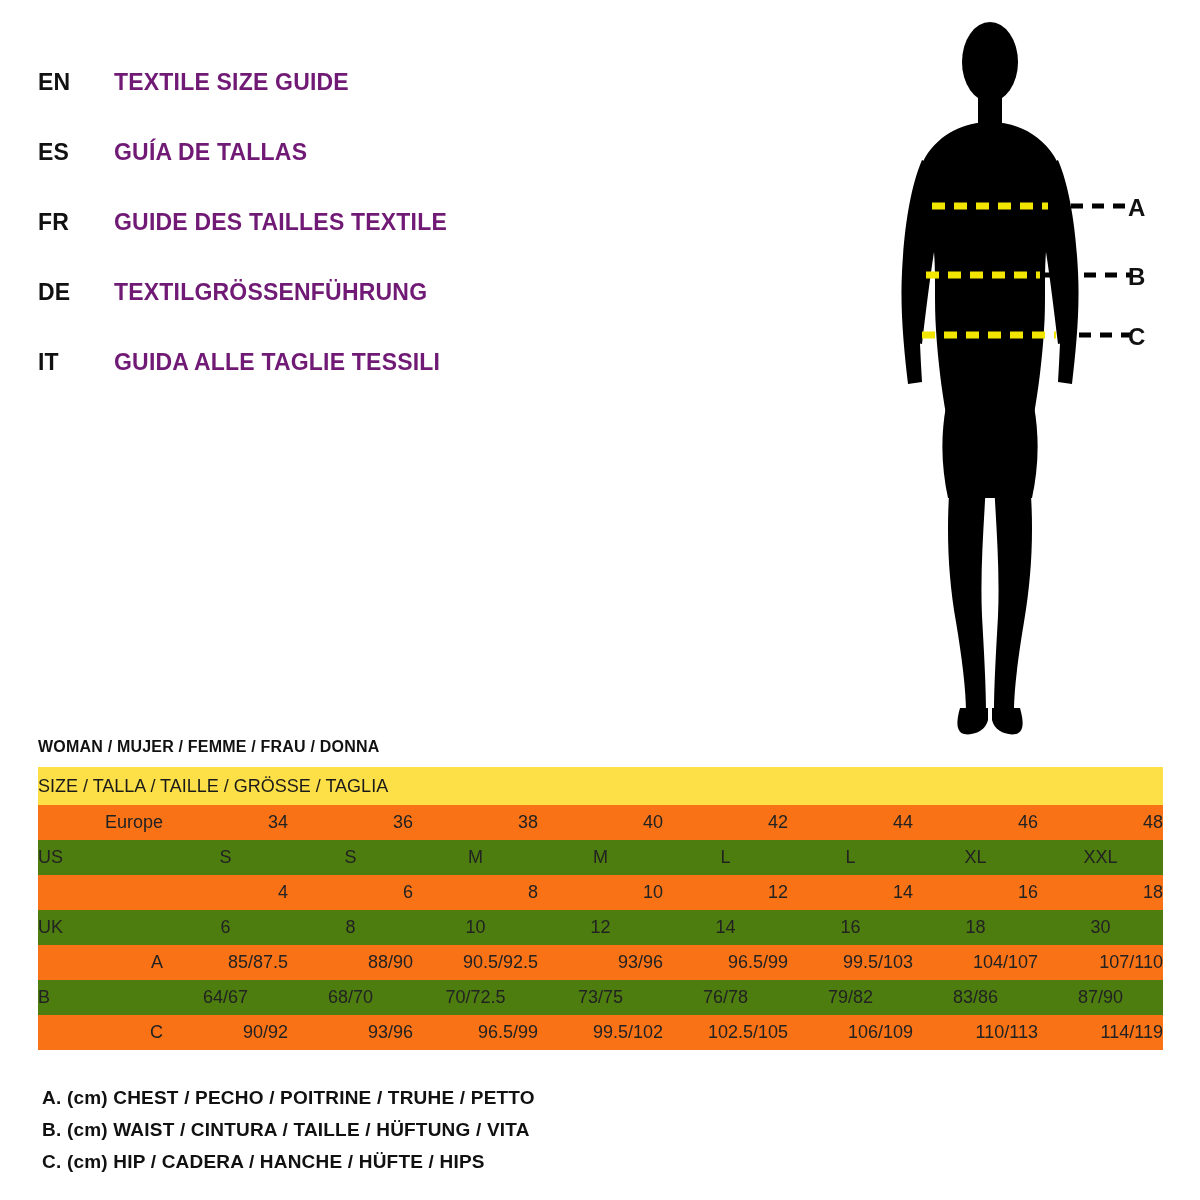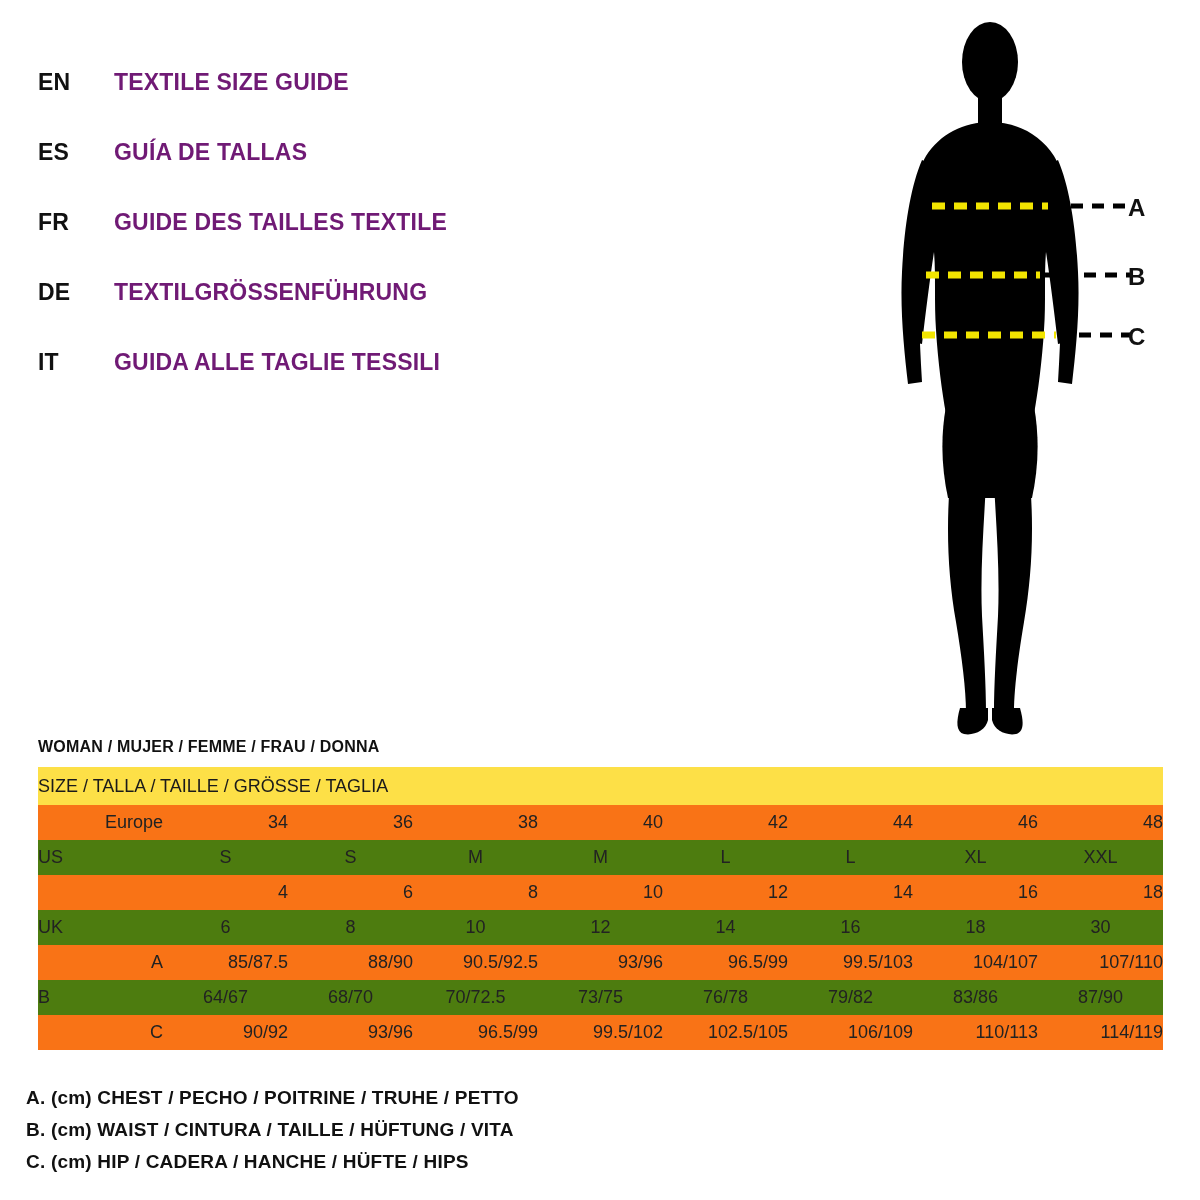--- a/index.html
+++ b/index.html
@@ -105,21 +105,21 @@
     font-weight: 400;
     color: #1a1a1a;
     height: 28px;
   }
   tr.shade td { background: #4d7c0f; }
   tr.plain td { background: #f97316; text-align: right; }
 
   
   .legend {
     position: absolute;
-    left: 26px;
+    left: 42px;
     top: 1088px;
     width: 700px;
   }
   .legend-line {
     font-size: 19px;
     font-weight: 700;
     color: #111;
     letter-spacing: 0.2px;
     line-height: 1.0;
     margin-bottom: 13px;

